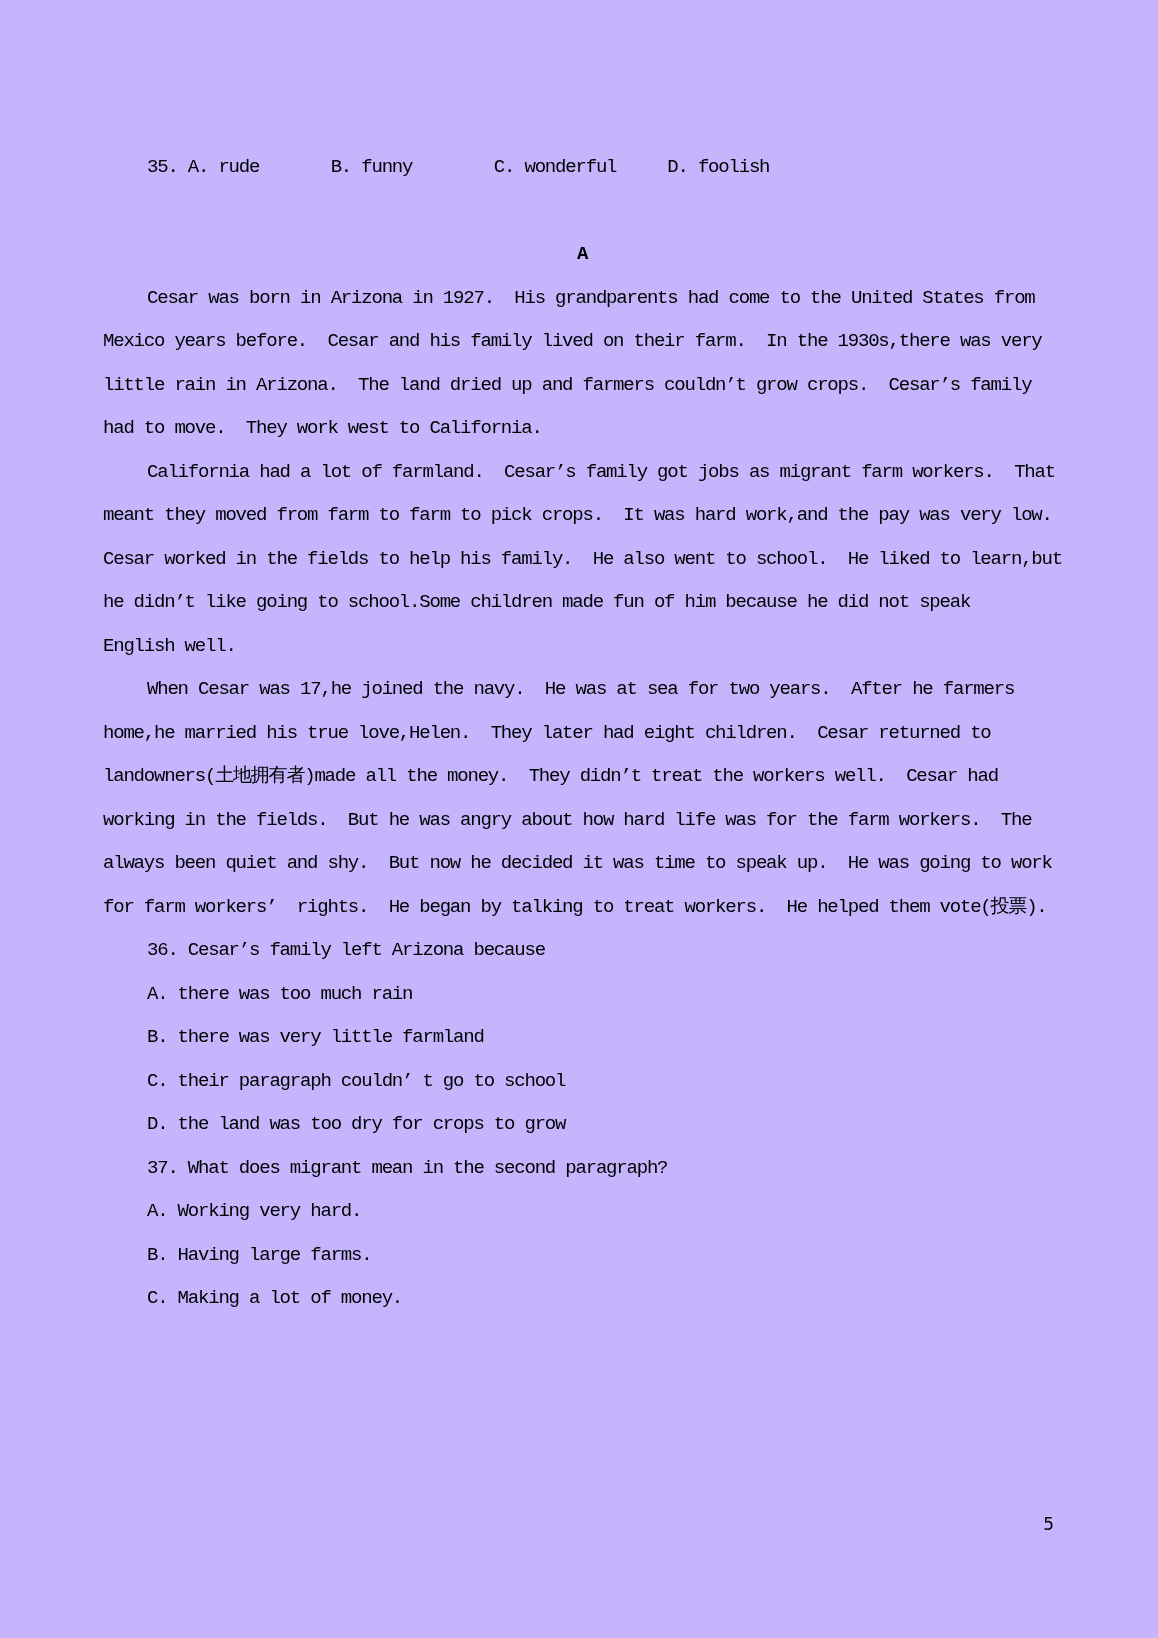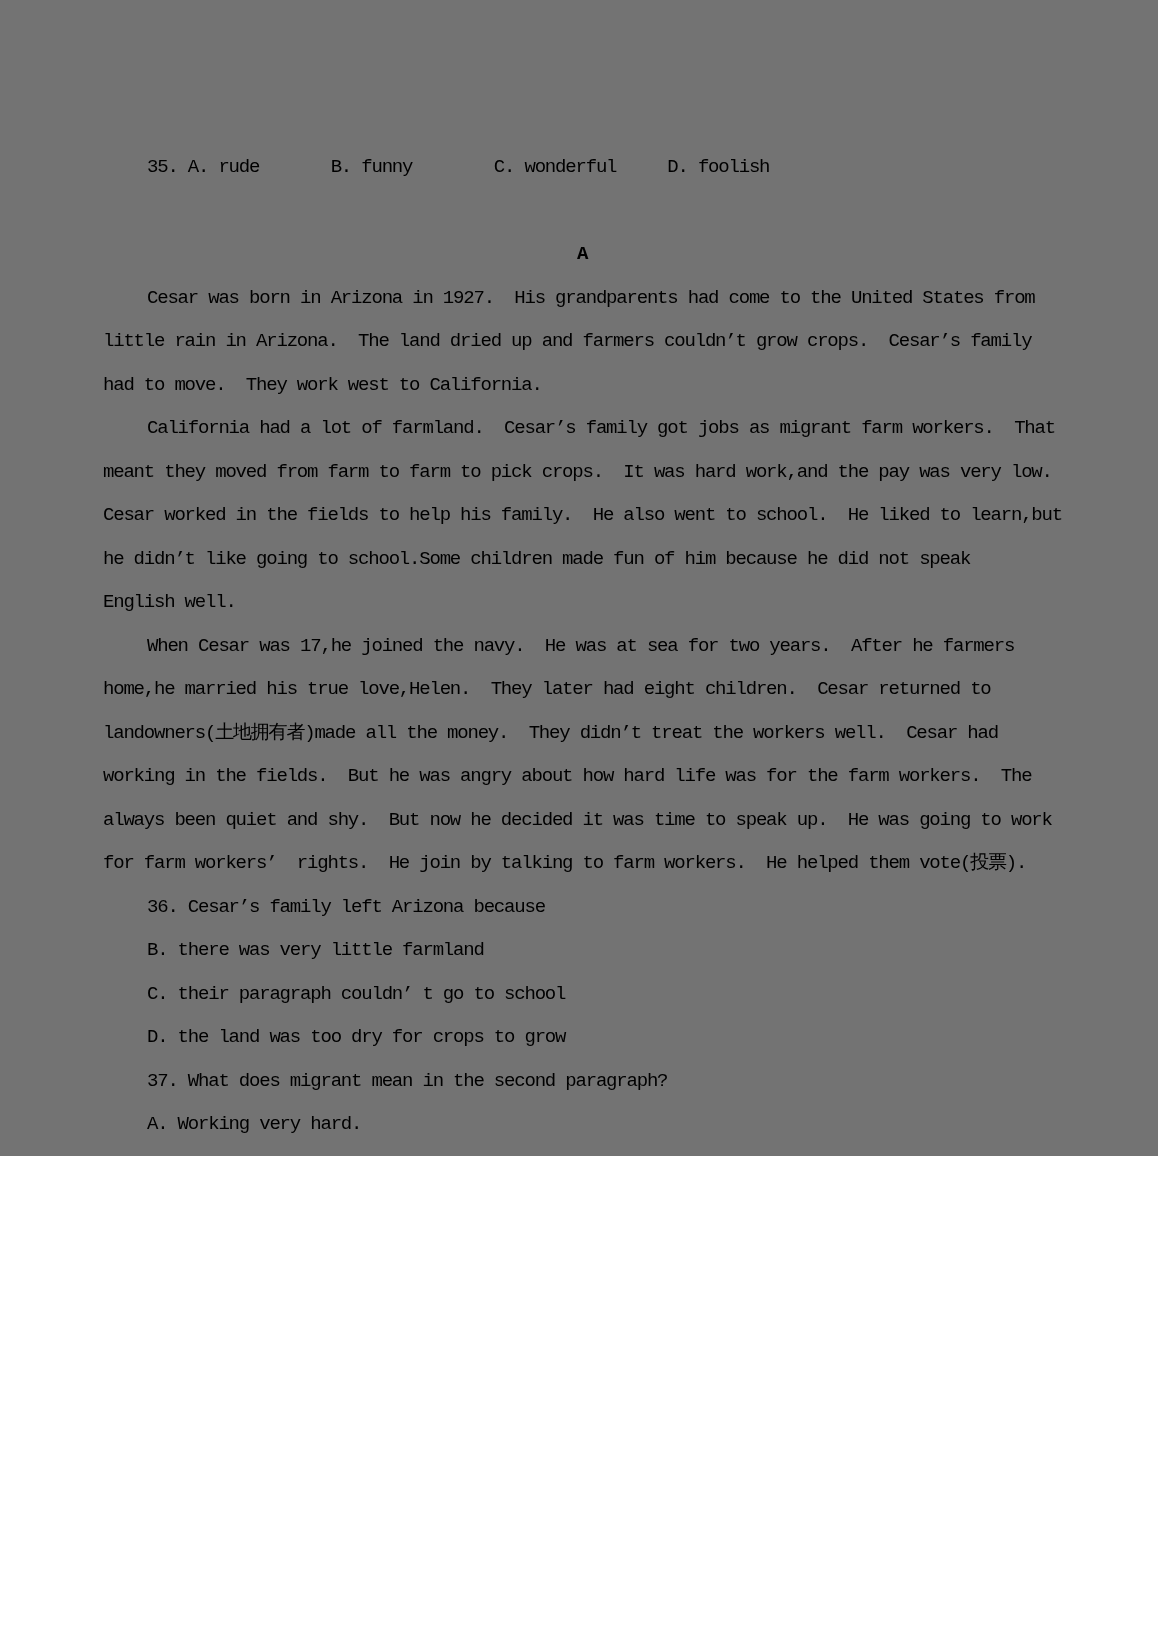--- a/index.html
+++ b/index.html
@@ -3,22 +3,22 @@
 <meta charset="utf-8">
 <style>
   html, body {
     margin: 0;
     padding: 0;
     background: #ffffff;
   }
   .page {
     position: relative;
     width: 1158px;
-    height: 1156px;
-    background: #737373;
+    height: 1638px;
+    background: #c4b5fd;
     color: #000000;
     font-family: "Liberation Mono", "DejaVu Sans Mono", monospace;
     font-size: 19px;
     letter-spacing: -1.2px;
     overflow: hidden;
   }
   .content {
     position: absolute;
     left: 103px;
     top: 146px;
@@ -52,43 +52,45 @@
 
 <div class="page">
   <div class="content">
 
     <div class="line indent">35. A. rude       B. funny        C. wonderful     D. foolish</div>
 
     <div class="line section-label">A</div>
 
     <div>
       <div class="line indent">Cesar was born in Arizona in 1927.  His grandparents had come to the United States from</div>
+      <div class="line">Mexico years before.  Cesar and his family lived on their farm.  In the 1930s,there was very</div>
       <div class="line">little rain in Arizona.  The land dried up and farmers couldn’t grow crops.  Cesar’s family</div>
       <div class="line">had to move.  They work west to California.</div>
     </div>
 
     <div>
       <div class="line indent">California had a lot of farmland.  Cesar’s family got jobs as migrant farm workers.  That</div>
       <div class="line">meant they moved from farm to farm to pick crops.  It was hard work,and the pay was very low.</div>
       <div class="line">Cesar worked in the fields to help his family.  He also went to school.  He liked to learn,but</div>
       <div class="line">he didn’t like going to school.Some children made fun of him because he did not speak</div>
       <div class="line">English well.</div>
     </div>
 
     <div>
       <div class="line indent">When Cesar was 17,he joined the navy.  He was at sea for two years.  After he farmers</div>
       <div class="line">home,he married his true love,Helen.  They later had eight children.  Cesar returned to</div>
       <div class="line">landowners(土地拥有者)made all the money.  They didn’t treat the workers well.  Cesar had</div>
       <div class="line">working in the fields.  But he was angry about how hard life was for the farm workers.  The</div>
       <div class="line">always been quiet and shy.  But now he decided it was time to speak up.  He was going to work</div>
-      <div class="line">for farm workers’  rights.  He join by talking to farm workers.  He helped them vote(投票).</div>
+      <div class="line">for farm workers’  rights.  He began by talking to treat workers.  He helped them vote(投票).</div>
     </div>
 
     <div>
       <div class="line indent">36. Cesar’s family left Arizona because</div>
+      <div class="line indent">A. there was too much rain</div>
       <div class="line indent">B. there was very little farmland</div>
       <div class="line indent">C. their paragraph couldn’ t go to school</div>
       <div class="line indent">D. the land was too dry for crops to grow</div>
     </div>
 
     <div>
       <div class="line indent">37. What does migrant mean in the second paragraph?</div>
       <div class="line indent">A. Working very hard.</div>
       <div class="line indent">B. Having large farms.</div>
       <div class="line indent">C. Making a lot of money.</div>

